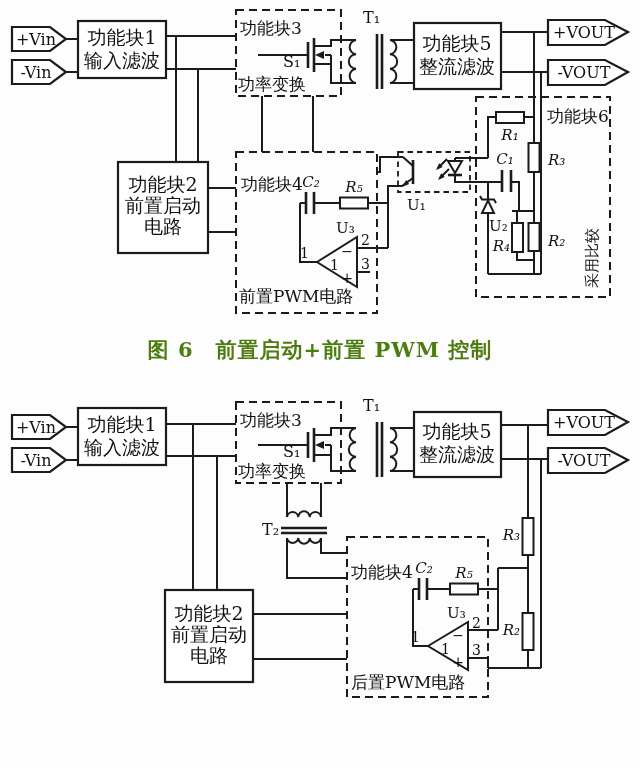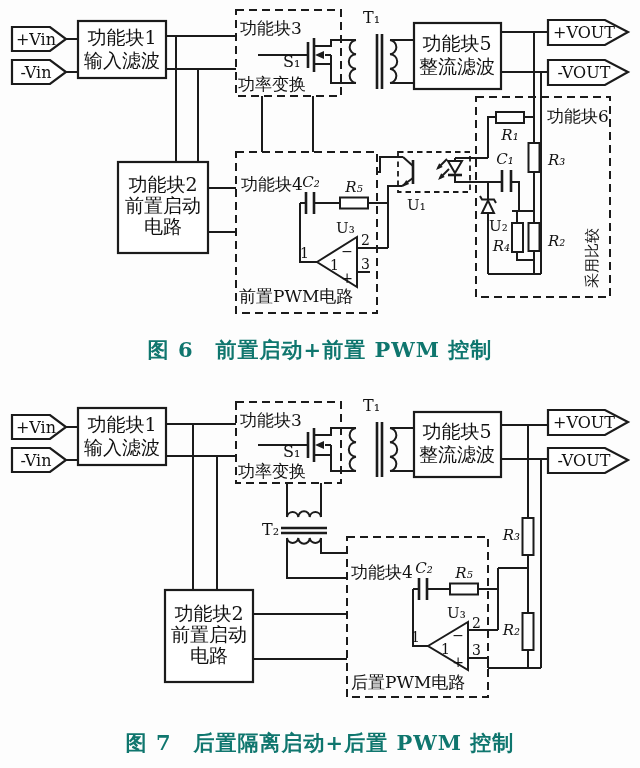--- a/index.html
+++ b/index.html
@@ -3,21 +3,21 @@
 <meta charset="utf-8">
 <style>
   html,body{margin:0;padding:0;background:#fff;}
   #page{position:relative;width:640px;height:768px;background:#fdfdfd;overflow:hidden;
         font-family:"DejaVu Serif","Liberation Serif",serif;}
   svg{position:absolute;left:0;display:block;}
   #fig6-svg{top:0;}
   #fig7-svg{top:385px;}
   .caption{position:absolute;left:0;width:640px;text-align:center;
            font-family:"DejaVu Serif","Liberation Serif",serif;
-           font-size:21px;font-weight:bold;color:#0f766e;letter-spacing:1px;}
+           font-size:21px;font-weight:bold;color:#4d7c0f;letter-spacing:1px;}
   #fig6-caption{top:336px;}
   #fig7-caption{top:729px;}
   
   .wire{stroke:#1b1b1b;stroke-width:2;fill:none;}
   .box{fill:#fff;stroke:#1b1b1b;stroke-width:2.2;}
   .dashed{fill:none;stroke:#1b1b1b;stroke-width:2;stroke-dasharray:8 5;}
   .dashedsm{fill:none;stroke:#1b1b1b;stroke-width:1.8;stroke-dasharray:5.5 4;}
   .comp{fill:#fff;stroke:#1b1b1b;stroke-width:2;}
   .bar{stroke:#1b1b1b;stroke-width:2.6;fill:none;}
   .coil{stroke:#1b1b1b;stroke-width:2;fill:none;}
@@ -310,15 +310,14 @@
     <text class="upr" x="447" y="233" style="font-size:15px">U₃</text>
     <text class="pine" x="420" y="257">1</text>
     <text class="pin" x="472" y="243">2</text>
     <text class="pin" x="472" y="270">3</text>
     <text class="pine" x="464" y="255">−</text>
     <text class="pine" x="464" y="282">+</text>
     <text class="pin" x="441" y="269">1</text>
   </g>
 </svg>
 
-<div class="caption" id="fig7-caption">图 7　后置隔离启动+后置 PWM 控制</div>
 
 </div>
 
 </body></html>

